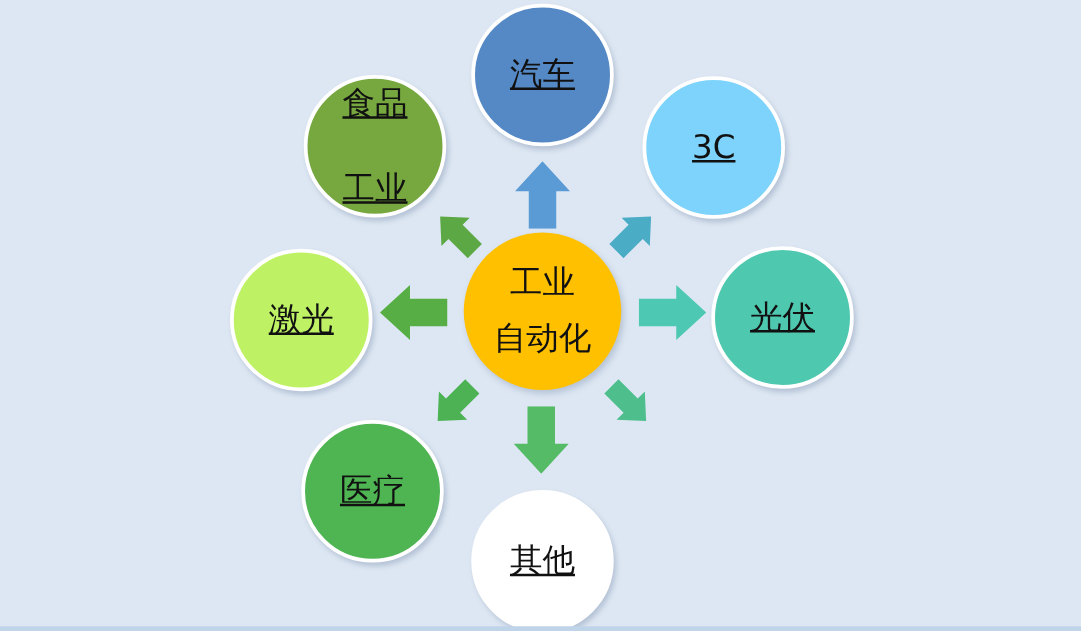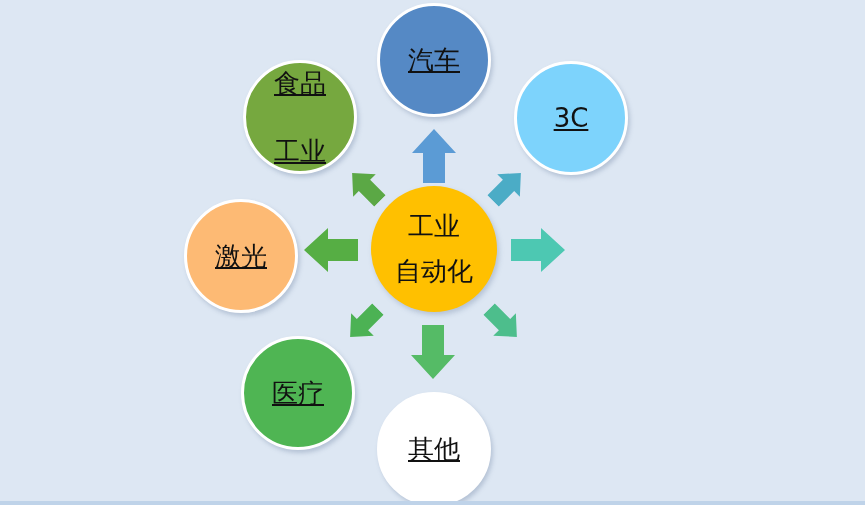--- a/index.html
+++ b/index.html
@@ -113,33 +113,37 @@
   <div class="node satellite pos-automotive" style="background-color: rgb(85, 137, 197);">
     <span class="line">汽车</span>
 
   </div>
 
   <div class="node satellite pos-3c" style="background-color: #7dd3fc;">
     <span class="line">3C</span>
 
   </div>
 
+  <div class="node satellite pos-photovoltaic" style="background-color: rgb(79, 200, 176);">
+    <span class="line">光伏</span>
+
+  </div>
 
 
   <div class="node satellite pos-others" style="background-color: #ffffff;">
     <span class="line">其他</span>
 
   </div>
 
   <div class="node satellite pos-medical" style="background-color: rgb(79, 181, 83);">
     <span class="line">医疗</span>
 
   </div>
 
-  <div class="node satellite pos-laser" style="background-color: #fdba74; justify-content: center;">
+  <div class="node satellite pos-laser" style="background-color: #bef264; justify-content: center;">
     <span class="line">激光</span>
 
   </div>
 
   <div class="node satellite pos-food-industry" style="background-color: rgb(118, 168, 63); gap: 36px;">
     <span class="line">食品</span>
     <span class="line">工业</span>
   </div>
 
   <div class="node center-node" style="background-color: rgb(255, 192, 0);">

